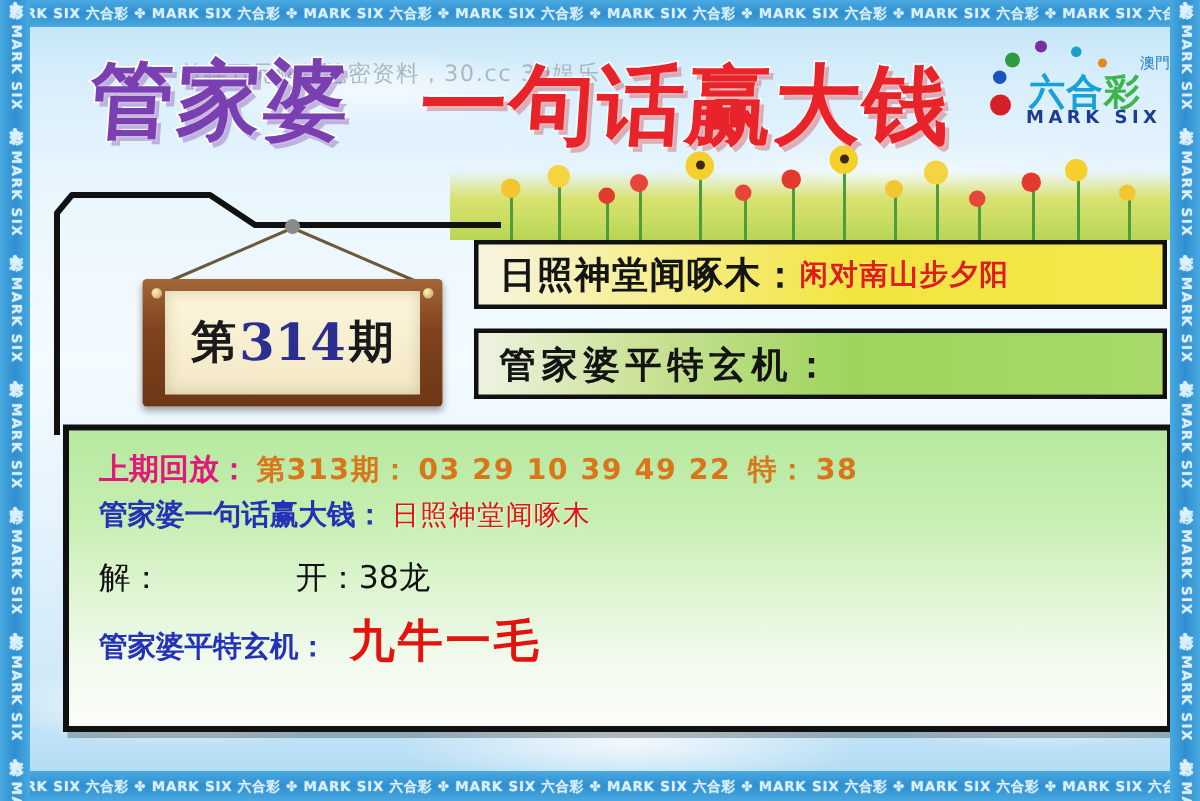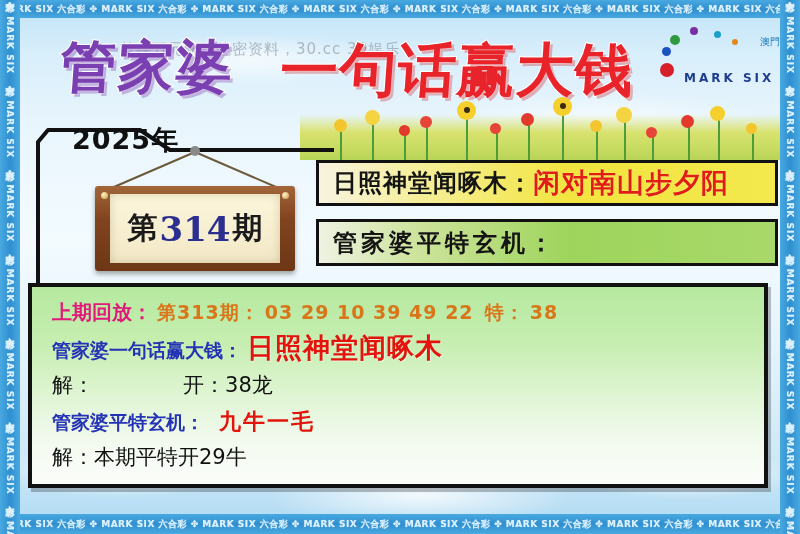--- a/index.html
+++ b/index.html
@@ -118,37 +118,37 @@
   }
   .banner-yellow{
     left:316px; top:160px; width:462px; height:46px;
     background:linear-gradient(90deg,#f7f3e0 0%,#f6ef9a 22%,#f2e53f 55%,#f3e84d 100%);
   }
   .banner-green{
     left:316px; top:219px; width:462px; height:47px;
     background:linear-gradient(90deg,#eef3e2 0%,#cde39b 22%,#9ed45c 55%,#a8d96a 100%);
   }
   .banner .lbl{ font-size:24px; color:#141414; letter-spacing:1px; }
-  .banner .val{ font-size:27px; color:#e01e14; letter-spacing:1px;
+  .banner .val{ font-size:19px; color:#e01e14; letter-spacing:1px;
                 text-shadow:0 0 1px rgba(255,255,255,.6); }
   .banner-green .lbl{ letter-spacing:4px; }
   
   .content-box{
-    position:absolute; left:28px; top:283px; width:740px; height:205px;
+    position:absolute; left:42px; top:283px; width:740px; height:205px;
     border:4px solid #111;
     background:linear-gradient(180deg,#b6e9a0 0%,#c6eeb0 28%,#dff5d3 55%,#f2faee 78%,#fbfdfa 100%);
     box-shadow:3px 4px 0 rgba(0,0,0,.25);
   }
   .row{ position:absolute; left:20px; white-space:nowrap; }
   .r-red{ color:#e0197a; font-weight:bold; font-size:20px; }
   .r-orange{ color:#d9761a; font-weight:bold; font-size:19px; letter-spacing:1px;}
   .r-blue{ color:#2433b5; font-weight:bold; font-size:19px; }
-  .r-bigred{ color:#e2140c; font-weight:bold; font-size:27px; letter-spacing:1px;
+  .r-bigred{ color:#e2140c; font-weight:normal; font-size:18px; letter-spacing:1px;
              text-shadow:1px 1px 0 rgba(255,255,255,.5);}
-  .r-red2{ color:#e2140c; font-weight:bold; font-size:22px; letter-spacing:2px;}
+  .r-red2{ color:#e2140c; font-weight:bold; font-size:30px; letter-spacing:2px;}
   .r-black{ color:#111; font-size:21px; }
   .r-black-b{ color:#111; font-size:21px; }
 </style>
 </head>
 <body>
 
 <div class="poster">
 
   <div class="clouds"></div>
 
@@ -159,20 +159,21 @@
   </div>
 
   <div class="logo">
     <span class="dot" style="left:4px;top:38px;width:14px;height:14px;background:#d5202a;"></span>
     <span class="dot" style="left:6px;top:22px;width:9px;height:9px;background:#1a53c0;"></span>
     <span class="dot" style="left:14px;top:10px;width:10px;height:10px;background:#2f9b3e;"></span>
     <span class="dot" style="left:34px;top:2px;width:8px;height:8px;background:#7a2fa0;"></span>
     <span class="dot" style="left:58px;top:6px;width:7px;height:7px;background:#1aa0c8;"></span>
     <span class="dot" style="left:76px;top:14px;width:6px;height:6px;background:#e08a1a;"></span>
     <div class="macau">澳門</div>
+    <div class="cn"><span>六合</span><span class="g">彩</span></div>
     <div class="en">MARK SIX</div>
   </div>
 
   <div class="flowers">
     <div class="grass"></div>
     <span class="stem" style="left:40px;height:30px;"></span>
     <span class="petal" style="left:34px;bottom:28px;width:13px;height:13px;background:#f3c630;"></span>
     <span class="stem" style="left:72px;height:38px;"></span>
     <span class="petal" style="left:65px;bottom:35px;width:15px;height:15px;background:#f5d441;"></span>
     <span class="stem" style="left:104px;height:26px;"></span>
@@ -199,21 +200,20 @@
     <span class="petal" style="left:381px;bottom:32px;width:13px;height:13px;background:#e23b2e;"></span>
     <span class="stem" style="left:418px;height:42px;"></span>
     <span class="petal" style="left:410px;bottom:39px;width:15px;height:15px;background:#f5cf2c;"></span>
     <span class="stem" style="left:452px;height:28px;"></span>
     <span class="petal" style="left:446px;bottom:26px;width:11px;height:11px;background:#f3c630;"></span>
   </div>
 
   <svg class="roofline" viewBox="0 0 300 180">
     <polyline points="4,178 4,30 14,18 106,18 136,38 300,38" fill="none" stroke="#111" stroke-width="4" stroke-linejoin="round"></polyline>
   </svg>
-  <div class="year">2025年</div>
 
   <svg style="position:absolute;left:95px;top:146px;width:200px;height:46px">
     <line x1="12" y1="44" x2="100" y2="6" stroke="#6b5a3a" stroke-width="2"></line>
     <line x1="188" y1="44" x2="100" y2="6" stroke="#6b5a3a" stroke-width="2"></line>
     <circle cx="100" cy="5" r="5" fill="#8a8a8a"></circle>
   </svg>
 
   <div class="sign-wrap">
     <div class="sign-frame"></div>
     <span class="screw" style="left:6px;"></span>
@@ -253,23 +253,20 @@
     <div class="row" style="top:84px;">
       <span class="r-black">解：</span>
       <span class="r-black-b" style="margin-left:84px;">开：38龙</span>
     </div>
 
     <div class="row" style="top:120px;">
       <span class="r-blue">管家婆平特玄机：</span>
       <span class="r-red2" style="margin-left:10px;">九牛一毛</span>
     </div>
 
-    <div class="row" style="top:156px;">
-      <span class="r-black">解：本期平特开29牛</span>
-    </div>
 
   </div>
 
   <div class="border-strip border-top">
       <span>MARK SIX 六合彩 ✤ MARK SIX 六合彩 ✤ MARK SIX 六合彩 ✤ MARK SIX 六合彩 ✤ MARK SIX 六合彩 ✤ MARK SIX 六合彩 ✤ MARK SIX 六合彩 ✤ MARK SIX 六合彩 ✤ MARK SIX 六合彩 ✤ MARK SIX 六合彩 ✤ MARK SIX 六合彩 ✤ MARK SIX 六合彩 ✤ MARK SIX 六合彩 ✤ MARK SIX 六合彩 ✤ </span>
     </div>
   <div class="border-strip border-bottom">
       <span>MARK SIX 六合彩 ✤ MARK SIX 六合彩 ✤ MARK SIX 六合彩 ✤ MARK SIX 六合彩 ✤ MARK SIX 六合彩 ✤ MARK SIX 六合彩 ✤ MARK SIX 六合彩 ✤ MARK SIX 六合彩 ✤ MARK SIX 六合彩 ✤ MARK SIX 六合彩 ✤ MARK SIX 六合彩 ✤ MARK SIX 六合彩 ✤ MARK SIX 六合彩 ✤ MARK SIX 六合彩 ✤ </span>
     </div>
   <div class="border-strip border-left">

